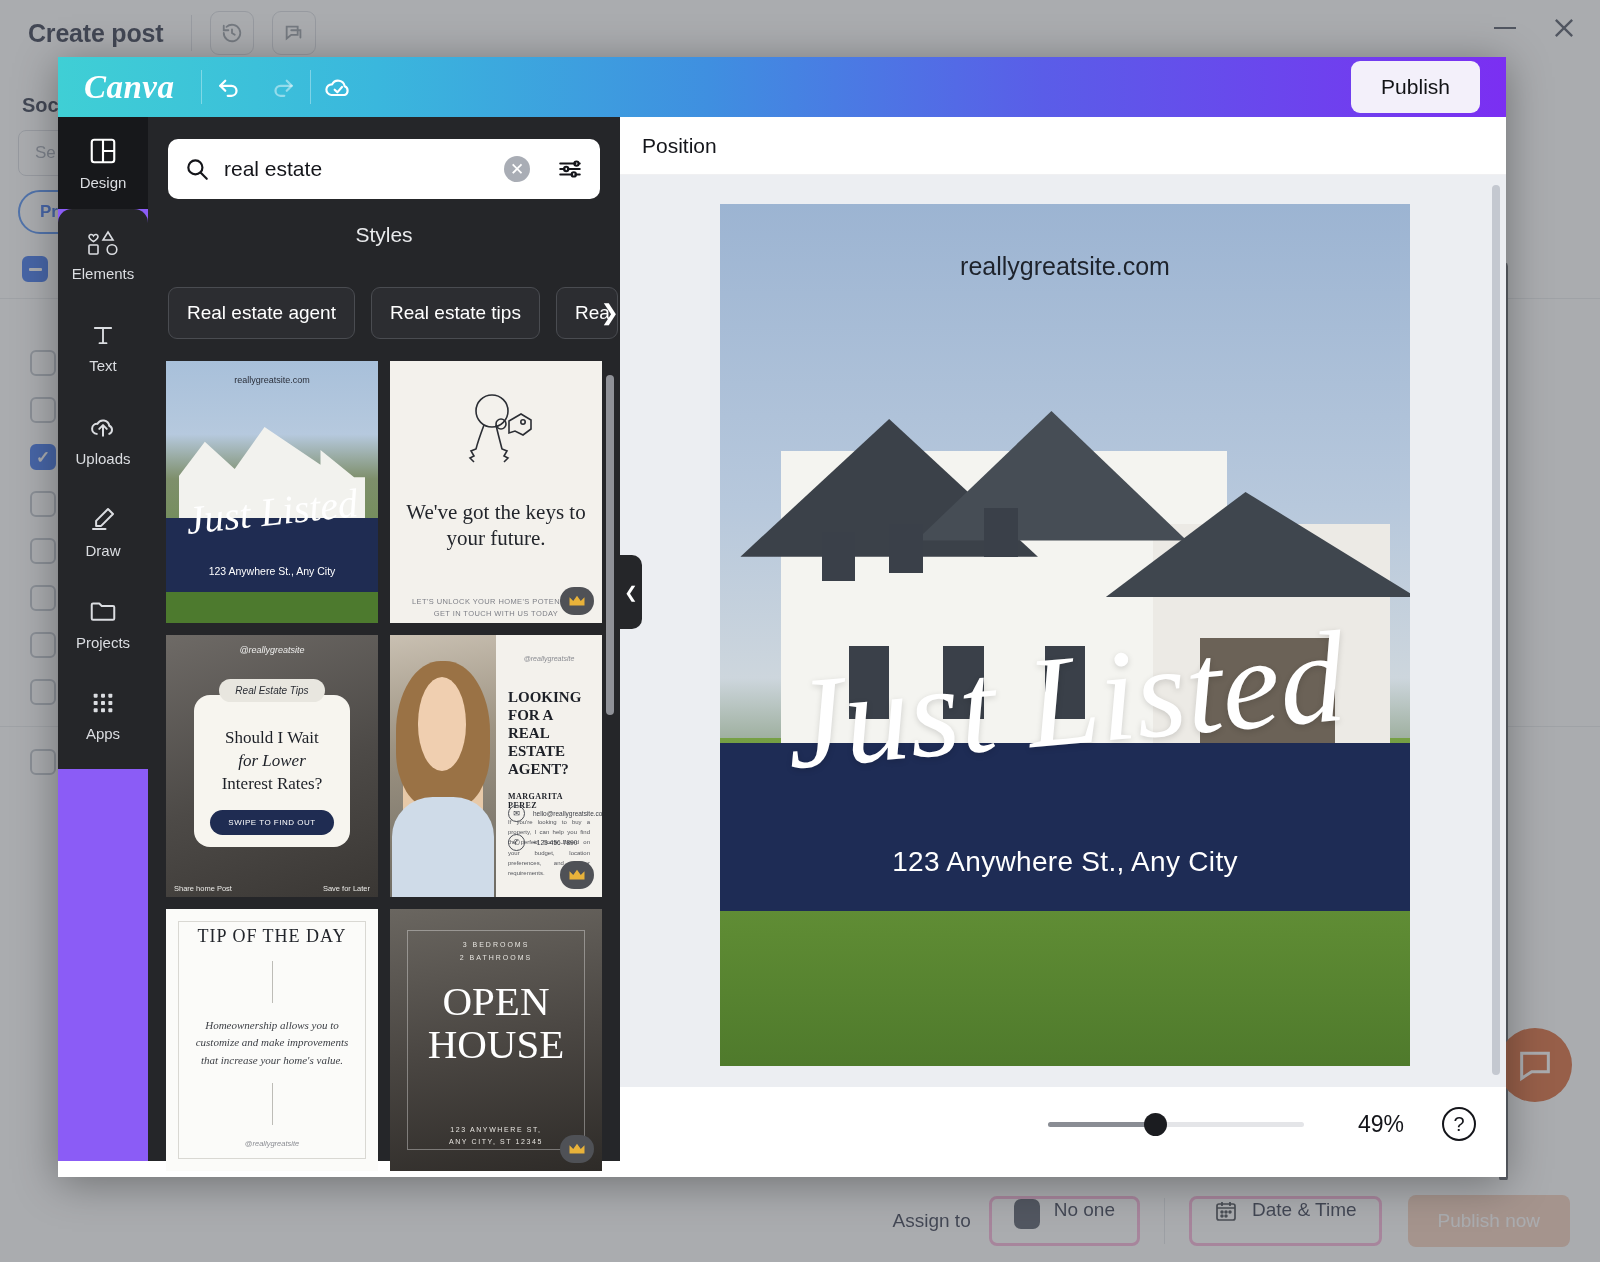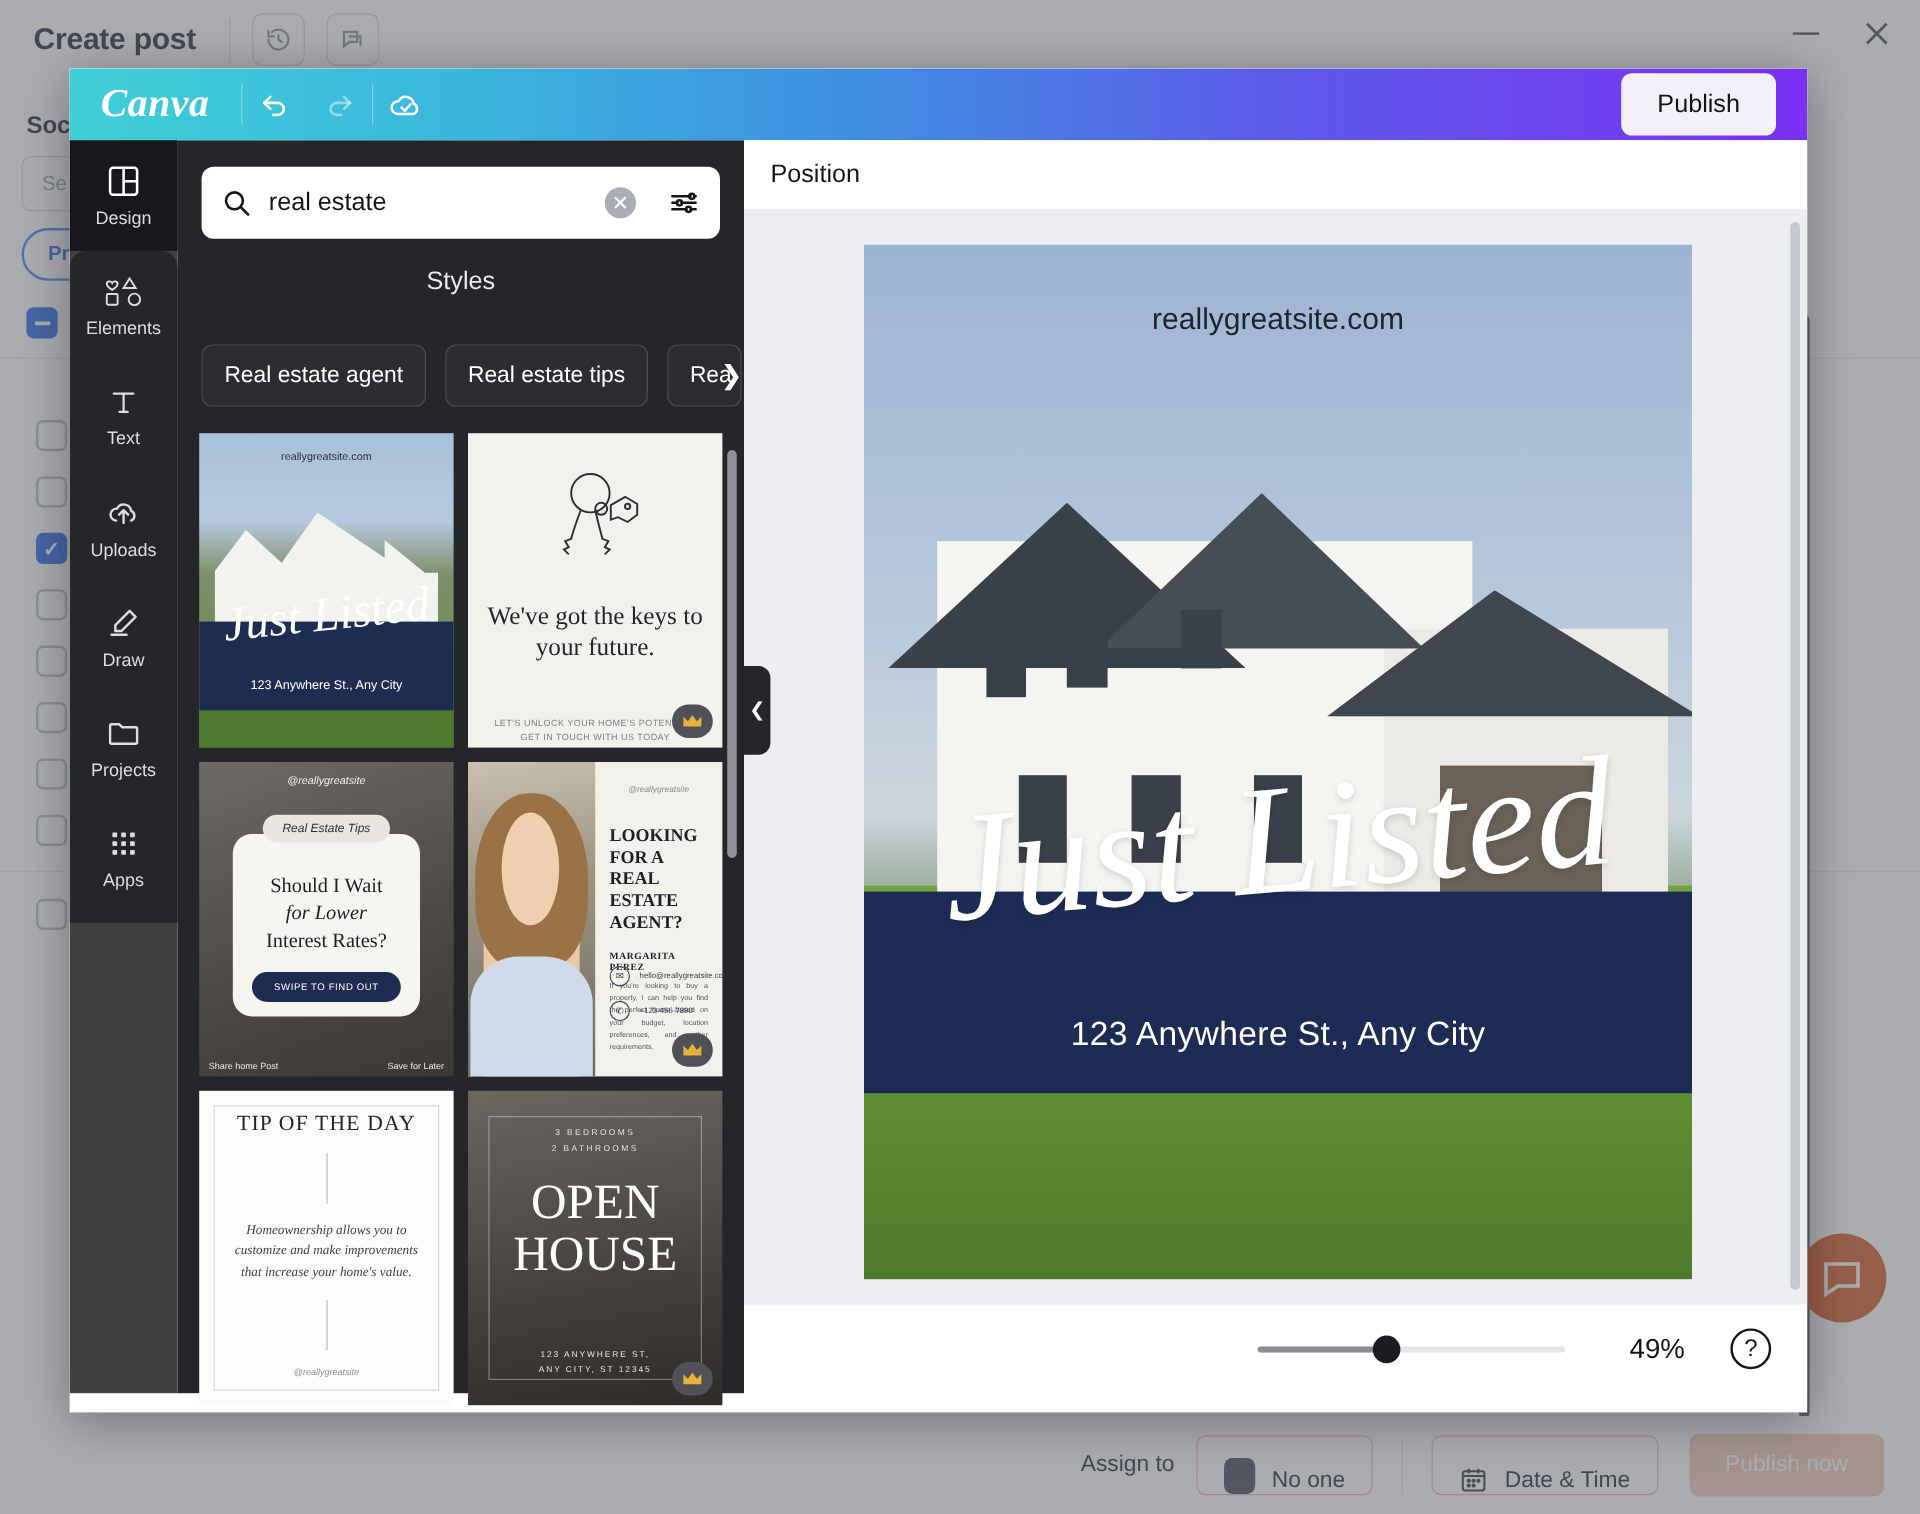--- a/index.html
+++ b/index.html
@@ -53,22 +53,22 @@
     position: absolute; right: 28px; bottom: 160px; width: 74px; height: 74px; border-radius: 50%;
     background: #d4541e; display: flex; align-items: center; justify-content: center;
   }
 
   .bg-footer {
     position: absolute; left: 0; bottom: 0; width: 1600px; height: 82px; background: #fff;
     display: flex; align-items: center; justify-content: flex-end; padding-right: 30px; gap: 0;
   }
   .assign-label { font-size: 19px; color: #1a1f36; margin-right: 18px; }
   .footer-btn {
-    height: 50px; border: 1px solid #f9a8d4; border-radius: 8px; background: #fff;
-    display: flex; align-items: flex-end; gap: 14px; padding: 0 22px; font-size: 19px; color: #1a1f36;
+    height: 50px; border: 3px solid #f9a8d4; border-radius: 8px; background: #fff;
+    display: flex; align-items: flex-start; gap: 14px; padding: 0 22px; font-size: 19px; color: #1a1f36;
   }
   .footer-sep { width: 1px; height: 46px; background: #e0e2e7; margin: 0 24px; }
   .avatar-sq { width: 26px; height: 30px; border-radius: 7px; background: #3d4452; }
   .publish-now {
     height: 52px; border-radius: 8px; background: #f4c9b4; color: #ffffff;
     display: flex; align-items: center; padding: 0 30px; font-size: 19px; margin-left: 26px;
   }
   .right-scrollbar { position: absolute; right: 92px; top: 196px; width: 9px; height: 920px; background: #555a63; border-radius: 5px; }
 
   #dim-overlay { position: absolute; inset: 0; background: rgba(100,103,110,0.55); }
@@ -89,21 +89,21 @@
   }
   .hdr-sep { width: 1px; height: 34px; background: rgba(255,255,255,.35); }
   .hdr-icon { width: 54px; height: 44px; display: flex; align-items: center; justify-content: center; }
   .publish-btn {
     margin-left: auto; background: #f3f0fa; color: #121316; font-size: 21px;
     padding: 14px 30px; border-radius: 9px; font-weight: 500;
   }
 
   .canva-body { display: flex; height: 1044px; }
 
-  .rail { width: 90px; background: #404040; flex-shrink: 0; position: relative; }
+  .rail { width: 90px; background: #8b5cf6; flex-shrink: 0; position: relative; }
   .rail-item {
     width: 90px; height: 92px; display: flex; flex-direction: column;
     align-items: center; justify-content: center; gap: 8px; color: #dbdde1; font-size: 15px;
   }
   .rail-item.active { background: #17181b; }
   .rail-mask { position: absolute; top: 92px; left: 0; width: 90px; height: 560px; background: #252629; border-radius: 14px 14px 0 0; }
   .rail-items-wrap { position: relative; z-index: 2; }
 
   .panel { width: 472px; background: #252629; flex-shrink: 0; position: relative; }
   .search-wrap { padding: 22px 20px 0 20px; }

